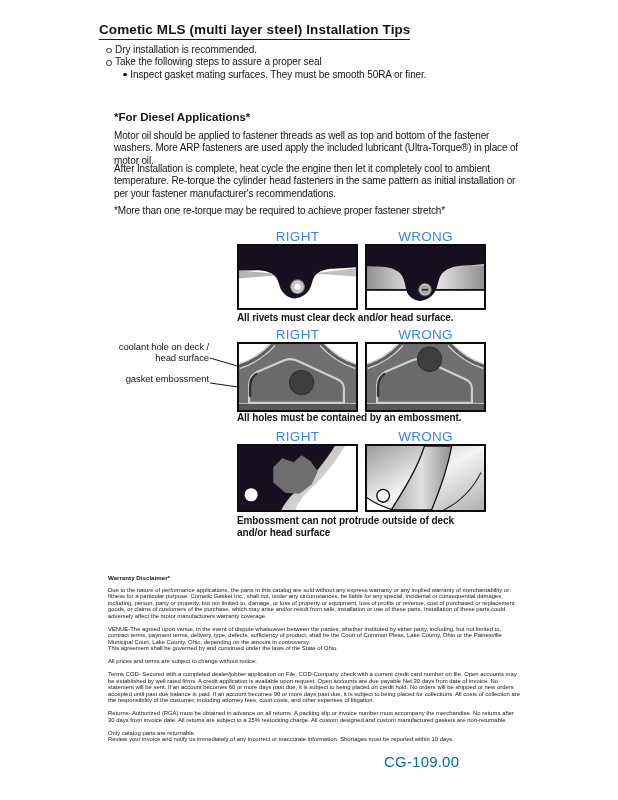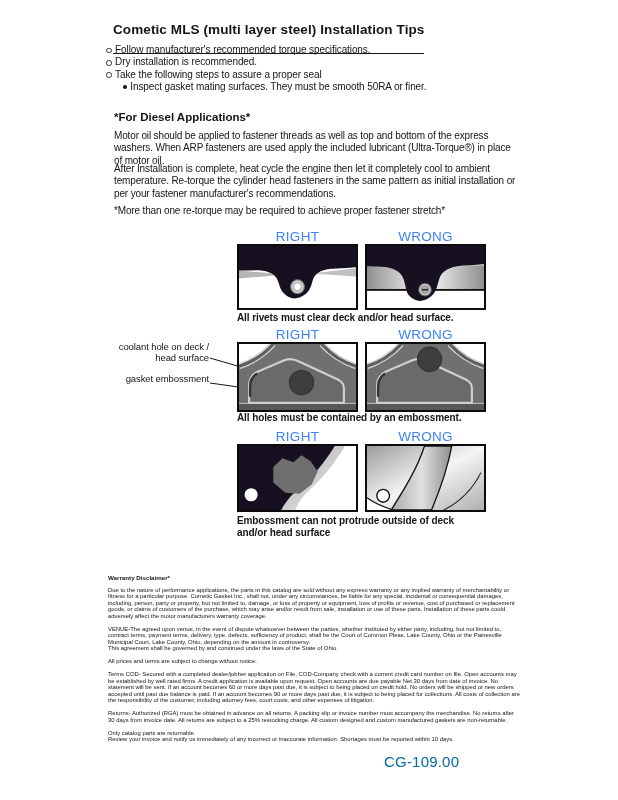--- a/index.html
+++ b/index.html
@@ -2,23 +2,23 @@
 <html><head>
 <meta charset="utf-8">
 <style>
   html,body{margin:0;padding:0;background:#e8e8e8;}
   .page{
     position:relative;width:618px;height:800px;background:#ffffff;
     font-family:"Liberation Sans",sans-serif;color:#151515;overflow:hidden;
     margin:0 auto;
   }
   .title{
-    position:absolute;left:113px;top:22px;margin:0;
+    position:absolute;left:99px;top:22px;margin:0;
     font-size:13.5px;font-weight:bold;letter-spacing:.1px;
-    border-bottom:1.6px solid #1a1a1a;padding-bottom:16px;width:max-content;
+    border-bottom:1.6px solid #1a1a1a;padding-bottom:2px;width:max-content;
   }
   .bullets{position:absolute;left:106px;top:44px;width:420px;font-size:10px;line-height:12.4px;letter-spacing:-.1px;}
   .bl{display:flex;align-items:flex-start;}
   .marker-ring{flex:none;width:3.6px;height:3.6px;border:1px solid #333;border-radius:50%;margin:3.6px 3.5px 0 0;}
   .marker-dot{flex:none;width:3.8px;height:3.8px;background:#151515;border-radius:50%;margin:3.8px 3.5px 0 0;}
   .sub{margin-left:17px;}
   .diesel-h{position:absolute;left:114px;top:111px;margin:0;font-size:11.5px;font-weight:bold;}
   .para{position:absolute;left:114px;width:406px;margin:0;font-size:10px;line-height:12.3px;letter-spacing:-.15px;}
   .p1{top:130px;}
   .p2{top:163px;}
@@ -51,38 +51,34 @@
 </head>
 <body>
 
 <div class="page">
 
   <h1 class="title">Cometic MLS (multi layer steel) Installation Tips</h1>
 
   <div class="bullets">
     <div class="bl">
       <span class="marker-ring"></span>
-      <span>Follow manufacturer's recommended torque specifications.</span>
-    </div>
-    <div class="bl">
-      <span class="marker-ring"></span>
       <span>Dry installation is recommended.</span>
     </div>
     <div class="bl">
       <span class="marker-ring"></span>
       <span>Take the following steps to assure a proper seal</span>
     </div>
     <div class="bl sub">
       <span class="marker-dot"></span>
       <span>Inspect gasket mating surfaces.  They must be smooth 50RA or finer.</span>
     </div>
   </div>
 
   <h2 class="diesel-h">*For Diesel Applications*</h2>
-  <p class="para p1">Motor oil should be applied to fastener threads as well as top and bottom of the express washers. When ARP fasteners are used apply the included lubricant (Ultra-Torque®) in place of motor oil.</p>
+  <p class="para p1">Motor oil should be applied to fastener threads as well as top and bottom of the fastener washers. More ARP fasteners are used apply the included lubricant (Ultra-Torque®) in place of motor oil.</p>
   <p class="para p2">After Installation is complete, heat cycle the engine then let it completely cool to ambient temperature. Re-torque the cylinder head fasteners in the same pattern as initial installation or per your fastener manufacturer's recommendations.</p>
   <p class="para note">*More than one re-torque may be required to achieve proper fastener stretch*</p>
 
   <div class="r1">
     <div class="dg-label lab-l">RIGHT</div>
     <div class="dg-label lab-r">WRONG</div>
 
     <div class="panel pan-l">
       <svg viewBox="0 0 116 61" preserveAspectRatio="none">
         <rect width="116" height="61" fill="#ffffff"></rect>

